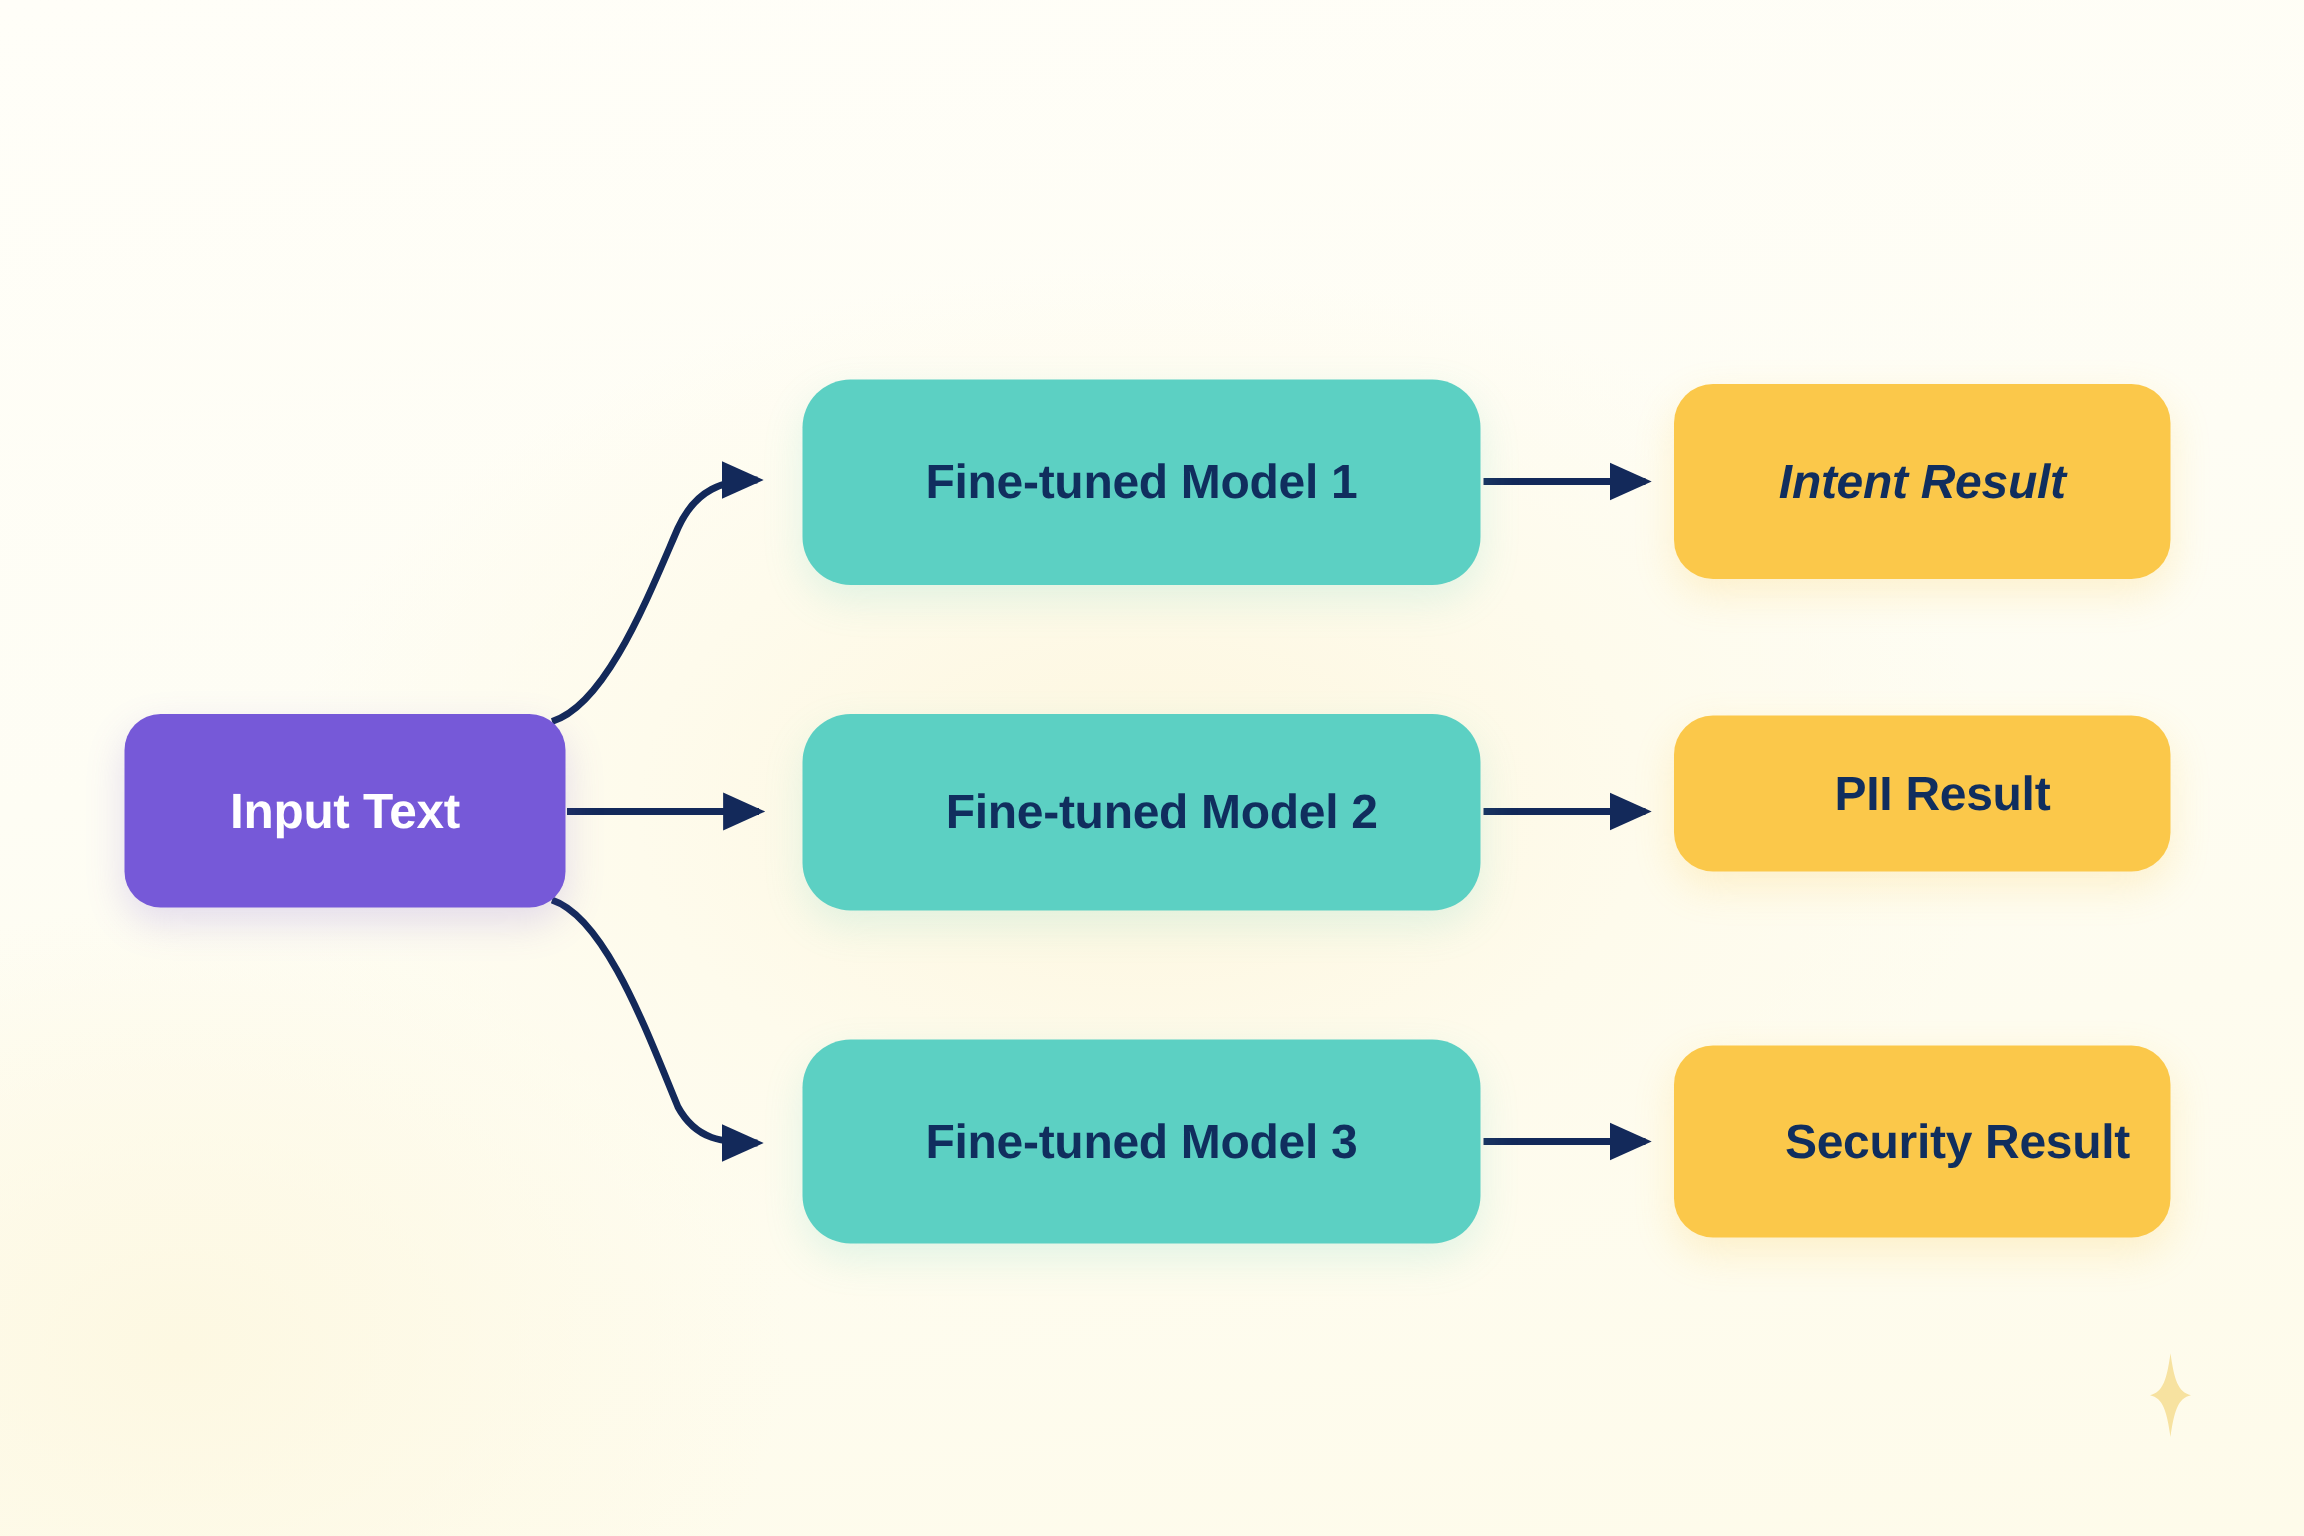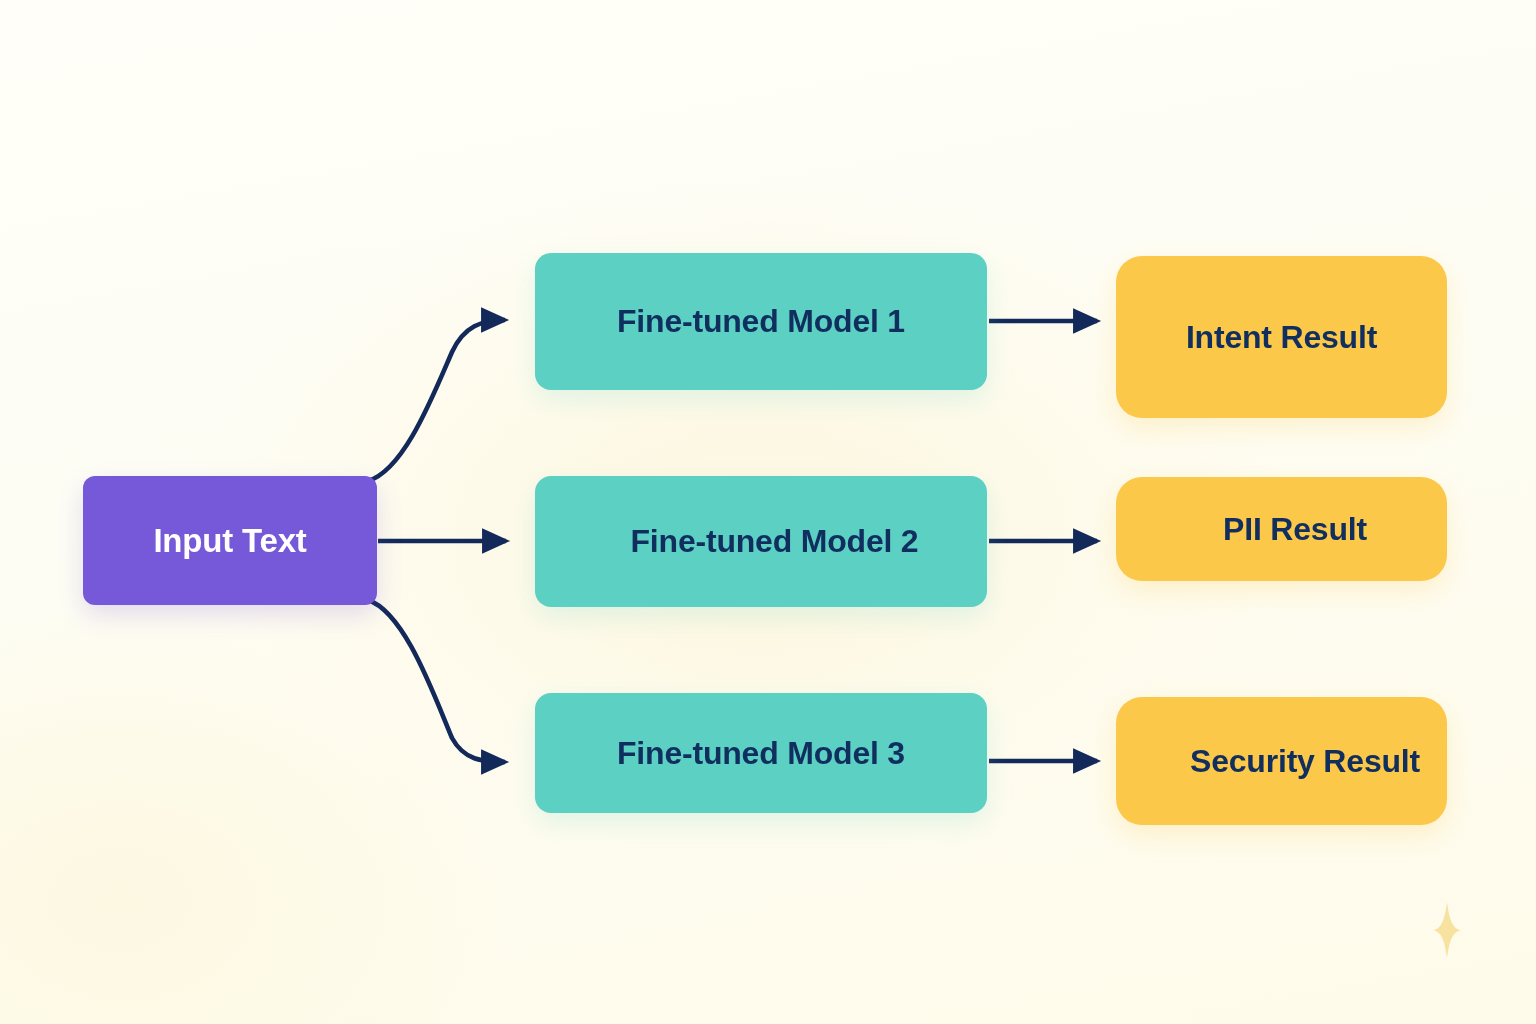--- a/index.html
+++ b/index.html
@@ -53,51 +53,51 @@
 
   .node-label { display: block; }
 
   .node.input {
     left: 83px;  top: 476px;
     width: 294px; height: 129px;
     background: #7659D8;
     color: #FFFFFF;
     font-size: 33px;
     font-weight: bold;
-    border-radius: 12px;
+    border-radius: 24px;
     box-shadow: 0 10px 26px rgba(118, 89, 216, 0.20);
   }
 
   .node.model {
     left: 535px;
     width: 452px;
     background: #5CD0C3;
     color: #102E5E;
     font-size: 32px;
     font-weight: bold;
-    border-radius: 16px;
+    border-radius: 32px;
     box-shadow: 0 10px 26px rgba(92, 208, 195, 0.18);
   }
 
   .node.result {
     left: 1116px;
     width: 331px;
     background: #FBC84A;
     color: #102E5E;
     font-size: 32px;
     font-weight: bold;
     border-radius: 26px;
     box-shadow: 0 10px 26px rgba(251, 200, 74, 0.22);
   }
 
   .row-1 { top: 253px; height: 137px; }
   .row-2 { top: 476px; height: 131px; padding-left: 27px; }
-  .row-3 { top: 693px; height: 120px; }
+  .row-3 { top: 693px; height: 136px; }
 
-  .node.result.row-1 { top: 256px; height: 162px; }
+  .node.result.row-1 { top: 256px; height: 130px; font-style: italic; }
   .node.result.row-2 { top: 477px; height: 104px; }
   .node.result.row-3 { top: 697px; height: 128px; padding-left: 47px; }
 
   
   #sparkle {
     position: absolute;
     left: 1416px;
     top: 901px;
     width: 62px;
     height: 62px;

